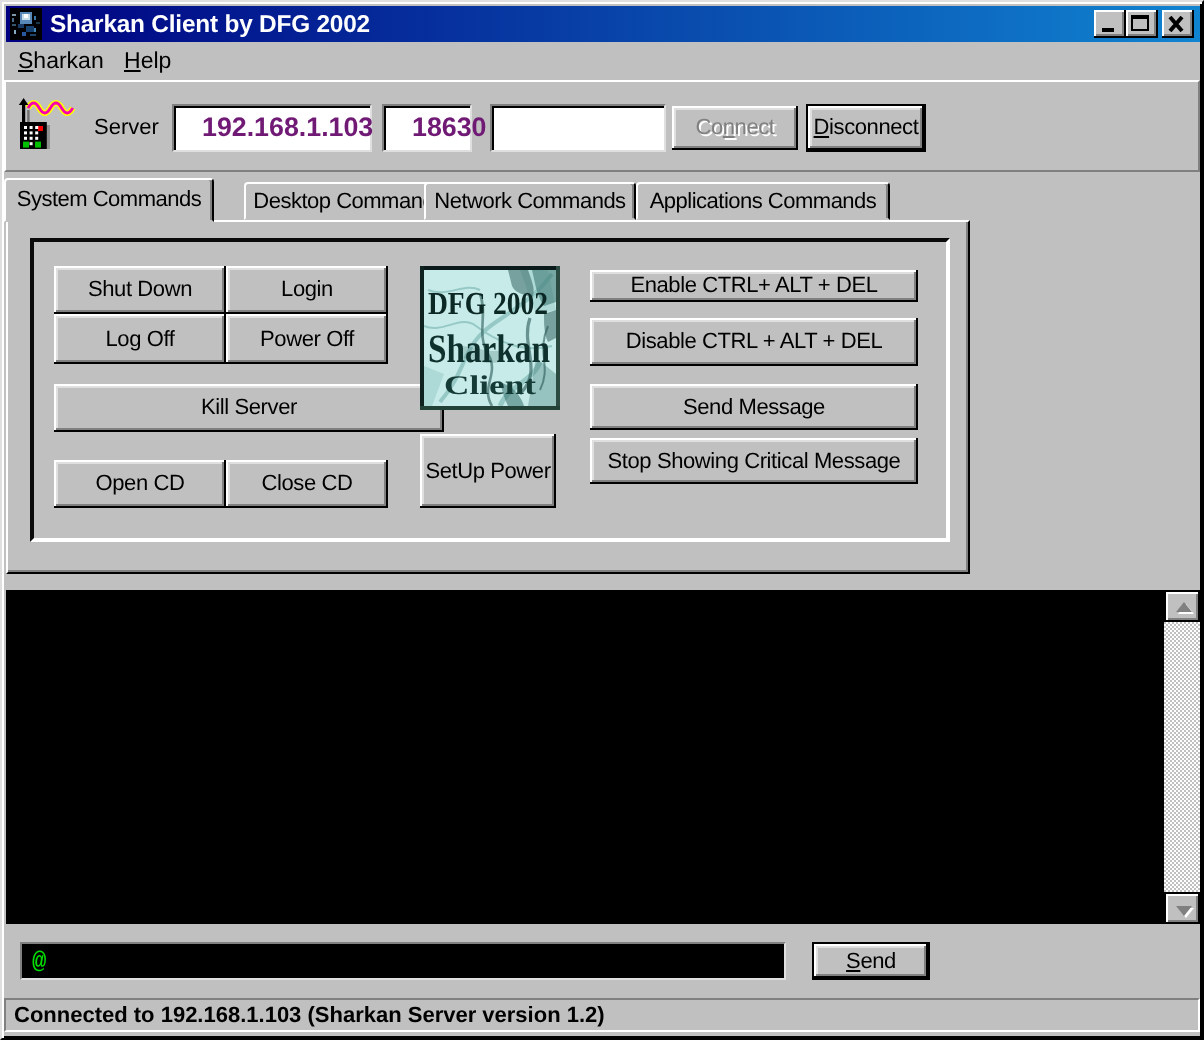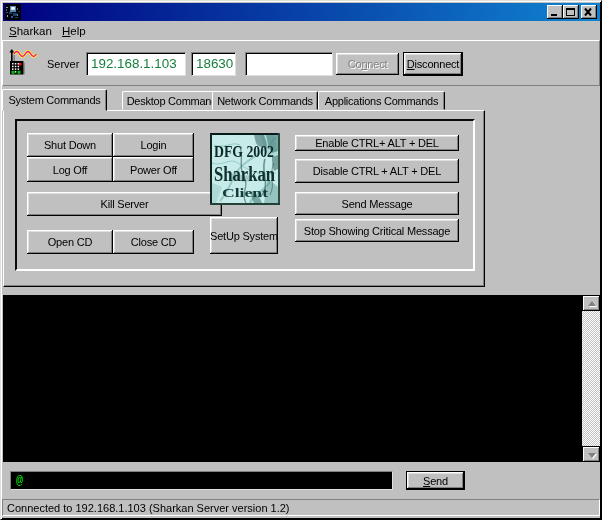--- a/index.html
+++ b/index.html
@@ -44,21 +44,21 @@
 .btn {
   background:#c0c0c0;
   box-shadow: inset -1px -1px 0 #000, inset 1px 1px 0 #fff, inset -2px -2px 0 #808080, inset 2px 2px 0 #dfdfdf;
   font-size:11px; letter-spacing:-0.2px; color:#000; text-align:center;
   display:flex; align-items:center; justify-content:center;
 }
 .btn.focusbtn {
   box-shadow: 0 0 0 1px #000, inset -1px -1px 0 #000, inset 1px 1px 0 #fff, inset -2px -2px 0 #808080, inset 2px 2px 0 #dfdfdf;
 }
 .btn.disabled { color:#808080; text-shadow:1px 1px 0 #fff; }
-.fieldtxt { color:#15803d; font-weight:normal; font-size:13.4px; position:absolute; left:4px; top:3px; white-space:nowrap; }
+.fieldtxt { color:#701a75; font-weight:bold; font-size:13.4px; position:absolute; left:14px; top:3px; white-space:nowrap; }
 
 .tab {
   position:absolute; background:#c0c0c0; font-size:11px; letter-spacing:-0.25px;
   display:flex; align-items:center; justify-content:center;
   border:1px solid; border-color:#fff #000 #c0c0c0 #fff;
   box-shadow: inset -1px 0 0 #808080;
   border-radius:2px 2px 0 0;
 }
 #tabpanel {
   left:3px; top:110px; width:482px; height:177px;
@@ -83,21 +83,21 @@
   background-size:2px 2px;
 }
 .sbtn { position:absolute; left:0; width:18px; height:16px; background:#c0c0c0;
   border:1px solid #000;
   box-shadow: inset 1px 1px 0 #fff, inset -1px -1px 0 #808080;
 }
 .sbtn svg { position:absolute; left:1px; top:1px; }
 #status {
   left:2px; top:499px; width:598px; height:17px;
   border:1px solid; border-color:#808080 #fff #fff #808080;
-  font-size:11px; color:#000;
+  font-size:11px; color:#000;font-weight:bold;
 }
 #status span { position:absolute; left:4px; top:2px; }
 #inputfield {
   left:10px; top:471px; width:383px; height:19px; background:#000;
   border:1px solid; border-color:#808080 #dfdfdf #dfdfdf #808080;
 }
 #inputfield span {
   position:absolute; left:5px; top:2px; color:#00dd00;
   font-family:"Liberation Mono",monospace; font-weight:bold; font-size:12px;
 }
@@ -118,20 +118,21 @@
     <rect x="1" y="3" width="2" height="1" fill="#7a96a8"></rect>
     <rect x="1" y="5" width="1" height="2" fill="#4a6a88"></rect>
     <rect x="1" y="8" width="2" height="1" fill="#33566e"></rect>
     <rect x="12" y="4" width="1" height="2" fill="#3a78a8"></rect>
     <rect x="6" y="12" width="2" height="2" fill="#2858a0"></rect>
     <rect x="12" y="10" width="1" height="2" fill="#4888b8"></rect>
     <rect x="2" y="11" width="1" height="2" fill="#88aac0"></rect>
     <rect x="13" y="7" width="2" height="1" fill="#1a3448"></rect>
     <rect x="10" y="13" width="3" height="1" fill="#1e4468"></rect>
   </svg>
+  <span class="txt">Sharkan Client by DFG 2002</span>
   <div class="tbtn" style="left:544px">
     <svg width="16" height="14">
         <rect x="4" y="9" width="6" height="2" fill="#000"></rect>
       </svg>
   </div>
   <div class="tbtn" style="left:560px">
     <svg width="16" height="14" shape-rendering="crispEdges">
         <rect x="3" y="3" width="8" height="7" fill="none" stroke="#000" stroke-width="1"></rect>
         <rect x="2.5" y="2.5" width="9" height="2" fill="#000"></rect>
       </svg>
@@ -236,21 +237,21 @@
   </g>
   <text x="4" y="24" font-family="Liberation Serif" font-size="16" font-weight="bold" fill="#0c2825" textLength="60" lengthAdjust="spacingAndGlyphs">DFG 2002</text>
   <text x="4" y="48" font-family="Liberation Serif" font-size="20" font-weight="bold" fill="#0f312d" textLength="61" lengthAdjust="spacingAndGlyphs">Sharkan</text>
   <text x="12" y="64" font-family="Liberation Serif" font-size="13.5" font-weight="bold" fill="#153b37" textLength="46" lengthAdjust="spacingAndGlyphs">Client</text>
   <rect x="0" y="0" width="70" height="2" fill="#0a1a1a"></rect>
   <rect x="0" y="0" width="2" height="72" fill="#0e2220"></rect>
   <rect x="68" y="0" width="2" height="72" fill="#2a4a42"></rect>
   <rect x="0" y="70" width="70" height="2" fill="#224238"></rect>
 </svg>
 
-<div class="btn abs" style="left:210px;top:217px;width:68px;height:37px">SetUp System</div>
+<div class="btn abs" style="left:210px;top:217px;width:68px;height:37px">SetUp Power</div>
 
 <div class="btn abs" style="left:295px;top:135px;width:164px;height:16px">Enable CTRL+ ALT + DEL</div>
 <div class="btn abs" style="left:295px;top:159px;width:164px;height:24px">Disable CTRL + ALT + DEL</div>
 <div class="btn abs" style="left:295px;top:192px;width:164px;height:23px">Send Message</div>
 <div class="btn abs" style="left:295px;top:219px;width:164px;height:23px">Stop Showing Critical Message</div>
 
 <div id="term" class="abs">
   <div id="sbar">
     <div class="sbtn" style="top:0">
       <svg width="16" height="14">

